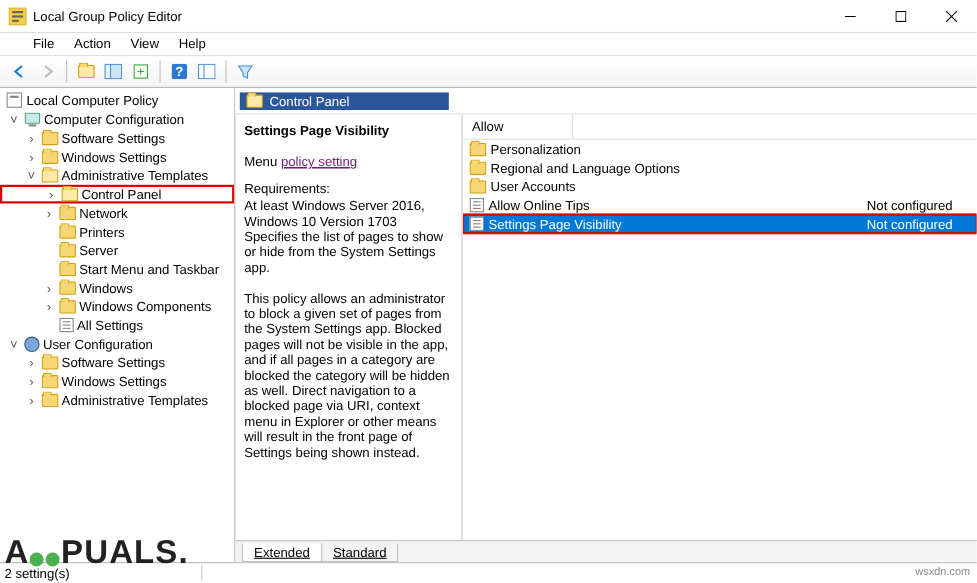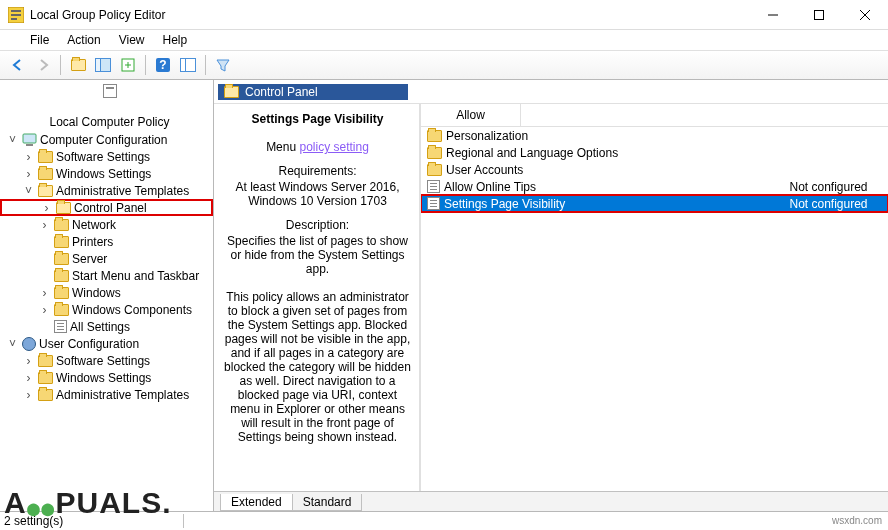--- a/index.html
+++ b/index.html
@@ -17,60 +17,60 @@
 .menubar .menu-item { padding: 2px 8px; }
 
 
 .toolbar { height: 30px; display: flex; align-items: center; padding-left: 6px; gap: 1px; border-top: 1px solid #e0e0e0; border-bottom: 1px solid #b8b8b8; background: linear-gradient(#fff,#f3f3f3); }
 .toolbar .tbtn { width: 24px; height: 24px; display: flex; align-items: center; justify-content: center; border: 1px solid transparent; border-radius: 2px; }
 .toolbar .sep { width: 1px; height: 20px; background: #c0c0c0; margin: 0 4px; }
 
 
 .main { display: flex; height: 431px; }
 .tree { width: 214px; border-right: 1px solid #b8b8b8; overflow: auto; padding-top:2px;}
-.tree-head { display:flex; align-items:center; gap:17px; padding: 2px 0 2px 6px; flex-direction: column; }
+.tree-head { display:flex; align-items:center; gap:4px; padding: 2px 0 2px 6px; }
 .tree-item { display:flex; align-items:center; gap:3px; white-space: nowrap; padding: 1px 0; height:17px;}
 .tree-item .tw { width:13px; text-align:center; color:#555; font-size:12px;}
 .indent0 { padding-left: 6px; }
 .indent1 { padding-left: 22px; }
 .indent2 { padding-left: 38px; }
 .highlight-red { border: 2px solid #d00; }
 .folder { display:inline-block; width:15px; height:12px; background:#f7d774; border:1px solid #d4a014; border-radius:1px; position:relative;}
 .folder:before { content:""; position:absolute; top:-3px; left:0; width:6px; height:3px; background:#f7d774; border:1px solid #d4a014; border-bottom:none; border-radius:1px 1px 0 0;}
 .openfolder { background:#ffe9a8; }
 .policy-ic{ display:inline-block; width:14px; height:14px; background:#fff; border:1px solid #888; position:relative;}
 .policy-ic:after{content:"";position:absolute;top:2px;left:2px;right:2px;height:2px;background:#888;}
 .user-ic{display:inline-block;width:14px;height:14px;border-radius:50%;background:#7da7d9;border:1px solid #2d5985;}
 
 
 .right { flex:1; display:flex; flex-direction:column; position:relative;}
 .path-bar { height: 24px; background:#fff; border-bottom:1px solid #e0e0e0; display:flex; align-items:center;}
 .path-box { margin:2px 4px; background:#2a579a; color:#fff; padding:1px 90px 1px 6px; display:flex; align-items:center; gap:6px;}
 .path-box .folder{background:#ffe9a8;}
-.right-split { flex:1; display:flex; overflow:hidden;text-align:center;}
+.right-split { flex:1; display:flex; overflow:hidden;}
 .desc-pane { width:207px; border-right: 2px solid #e0e0e0; padding:4px 6px 4px 8px; overflow:auto;}
 .desc-pane h3{ font-weight:bold; font-size:12px; margin:4px 0 14px;}
-.desc-pane a{ color:#8b5cf6;}
+.desc-pane a{ color:#701a75;}
 .desc-pane p{ margin: 10px 0 2px;}
 .list-pane { flex:1; display:flex; flex-direction:column;}
 .list-head { display:flex; border-bottom:1px solid #e0e0e0;}
 .list-head .col { padding:4px 8px; border-right:1px solid #e0e0e0;}
 .col-setting{ flex:1; min-width: 0;}
 .col-state{ width:100px;}
 .list-body { flex:1; overflow:auto;}
 .list-row { display:flex; align-items:center; height:17px;}
 .list-row .cell-setting{ display:flex; align-items:center; gap:4px; padding-left:6px; flex:1;}
 .list-row .cell-state{ width:100px; padding-right:19px;}
 .list-row.selected { background:#0078d7; color:#fff;}
 .list-row.boxed { outline: 2px solid #d00; outline-offset: -1px;}
 .setting-ic{display:inline-block;width:13px;height:13px;border:1px solid #888;background:#fff;position:relative;}
 .setting-ic:before{content:"";position:absolute;left:2px;top:2px;right:2px;height:1px;background:#888;box-shadow:0 3px 0 #888,0 6px 0 #888;}
 
 
-.tabs { height: 20px; border-top:1px solid #c0c0c0; display:flex; align-items:flex-end; padding-left:6px; background:#f3f3f3;}
+.tabs { height: 20px; border-top:1px solid #c0c0c0; display:flex; align-items:flex-end; padding-left:6px; background:#f3f3f3;text-decoration:underline;}
 .tab { padding: 1px 10px; border:1px solid #c0c0c0; border-top:none; margin-right:-1px; background:#fff; position:relative;}
 .tab.inactive{ background:#f3f3f3;}
 
 
 .status { height: 19px; border-top: 1px solid #b8b8b8; display:flex; align-items:center; padding-left:4px; font-size:11px;}
 .status .sec{ border-right:1px solid #c0c0c0; padding-right:120px;}
 
 
 .watermark { position:absolute; left:0; bottom:10px; font-size:30px; font-weight:bold; letter-spacing:1px; color:#222;padding-left:4px;}
 .watermark .green{color:#4caf50;}
@@ -264,21 +264,20 @@
       </div>
     </div>
     <div class="right-split">
       <div class="desc-pane">
         <h3>Settings Page Visibility</h3>
         <div>
           <span>Menu </span><a href="#"><u>policy setting</u></a>
         </div>
         <p>Requirements:</p>
         <div>At least Windows Server 2016, Windows 10 Version 1703</div>
-        <p>Description:</p>
         <div>Specifies the list of pages to show or hide from the System Settings app.</div>
         <br>
         <div>This policy allows an administrator to block a given set of pages from the System Settings app. Blocked pages will not be visible in the app, and if all pages in a category are blocked the category will be hidden as well. Direct navigation to a blocked page via URI, context menu in Explorer or other means will result in the front page of Settings being shown instead.</div>
       </div>
       <div class="list-pane">
         <div class="list-head">
           <div class="col col-state">Allow</div>
         </div>
         <div class="list-body" id="list-body">
             <div class="list-row">

